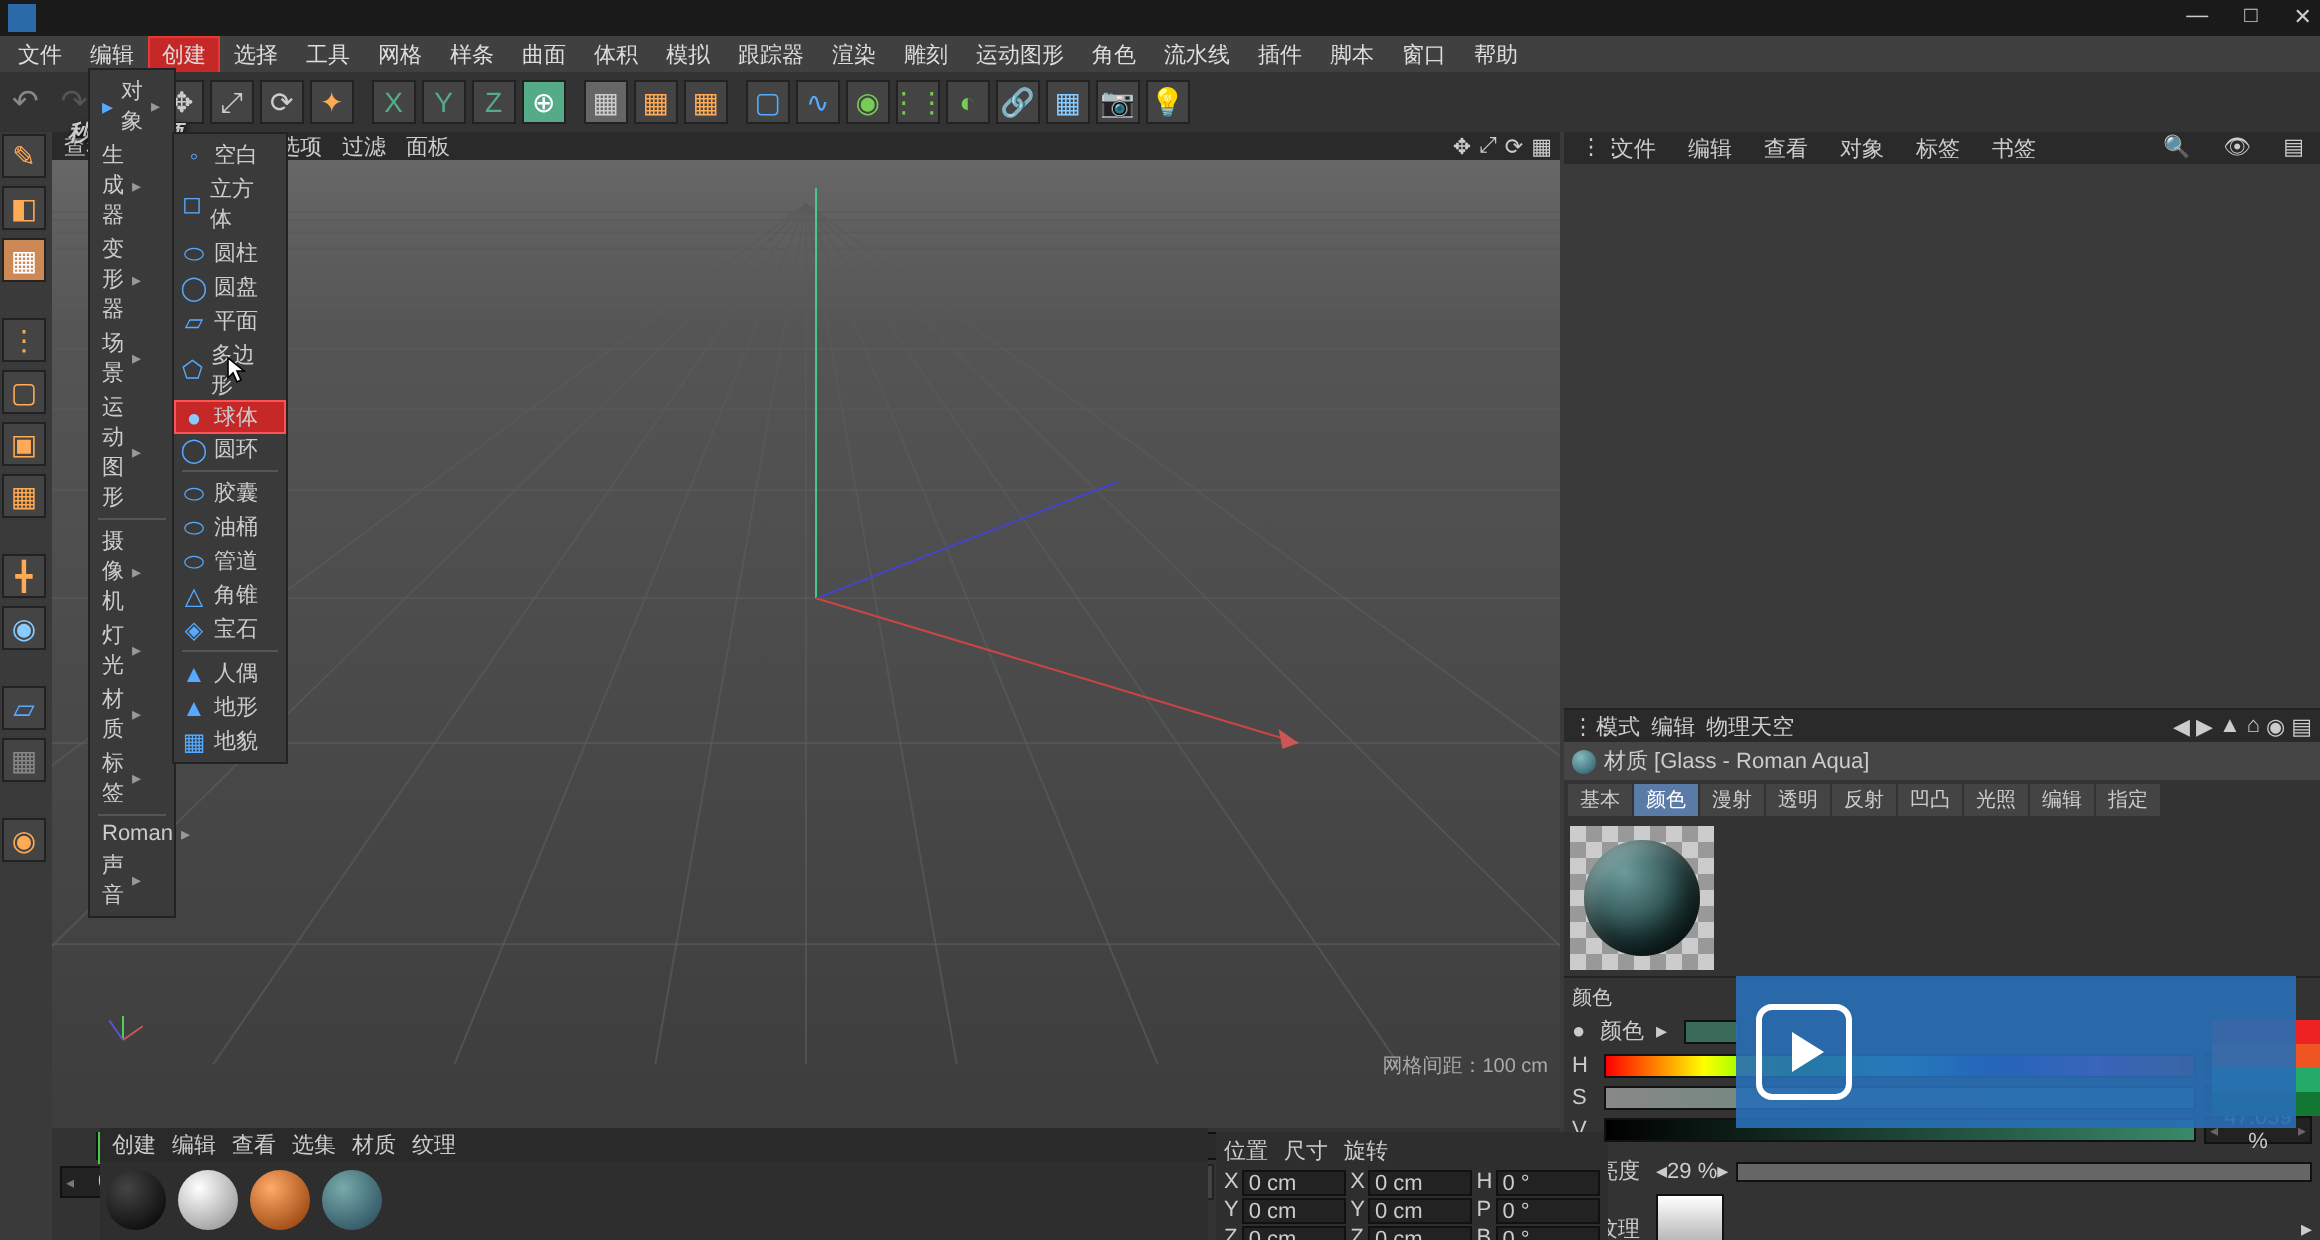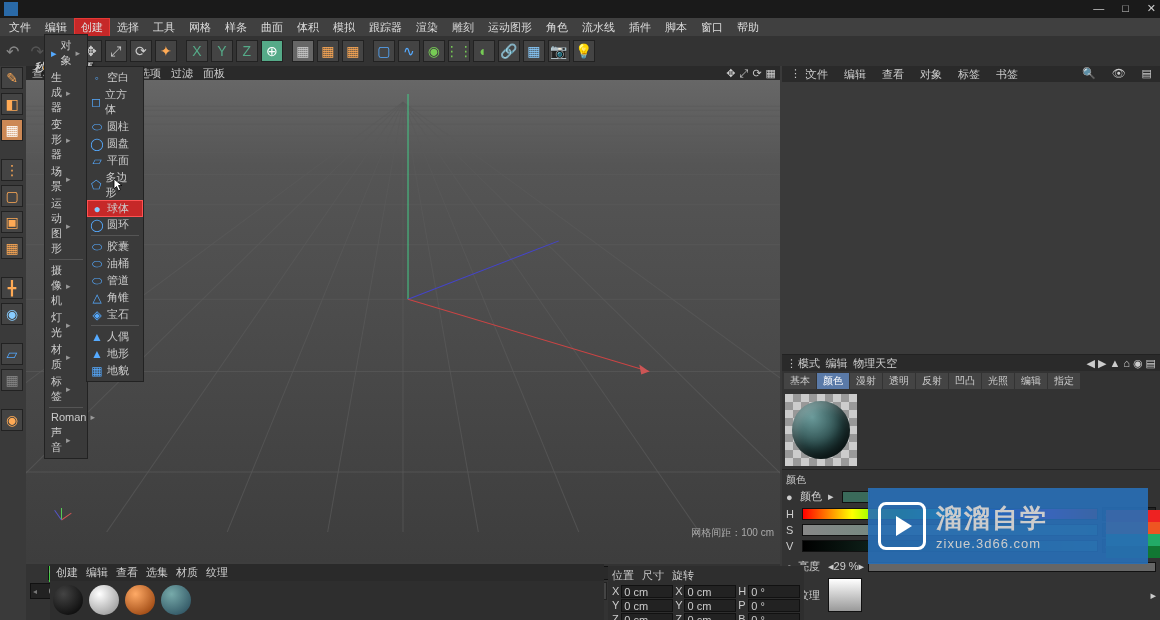--- a/index.html
+++ b/index.html
@@ -526,20 +526,24 @@
         <span>物理天空</span>
         <div class="nav">
           <span>◀</span>
           <span>▶</span>
           <span>▲</span>
           <span>⌂</span>
           <span>◉</span>
           <span>▤</span>
         </div>
       </div>
+      <div class="objtitle">
+        <div class="ball"></div>
+        <span>材质 [Glass - Roman Aqua]</span>
+      </div>
       <div class="atabs">
         <div class="at">基本</div>
         <div class="at active">颜色</div>
         <div class="at">漫射</div>
         <div class="at">透明</div>
         <div class="at">反射</div>
         <div class="at">凹凸</div>
         <div class="at">光照</div>
         <div class="at">编辑</div>
         <div class="at">指定</div>
@@ -607,17 +611,13 @@
   <div style="background:#e52"></div>
   <div style="background:#2a6"></div>
   <div style="background:#173"></div>
 </div>
 
 <div class="watermark1">
   <span>秒</span><span class="orange">d</span><span class="orange" style="display:inline-block;width:18px;height:18px;border:3px solid #f90;border-radius:50%;vertical-align:middle;margin:0 -2px"></span><span>ng</span><span>视频</span>
 </div>
 <div class="watermark2">
   <div class="playico"></div>
-  <div class="txt">
-    <div class="big">溜溜自学</div>
-    <div class="sm">zixue.3d66.com</div>
-  </div>
 </div>
 
 </body></html>

